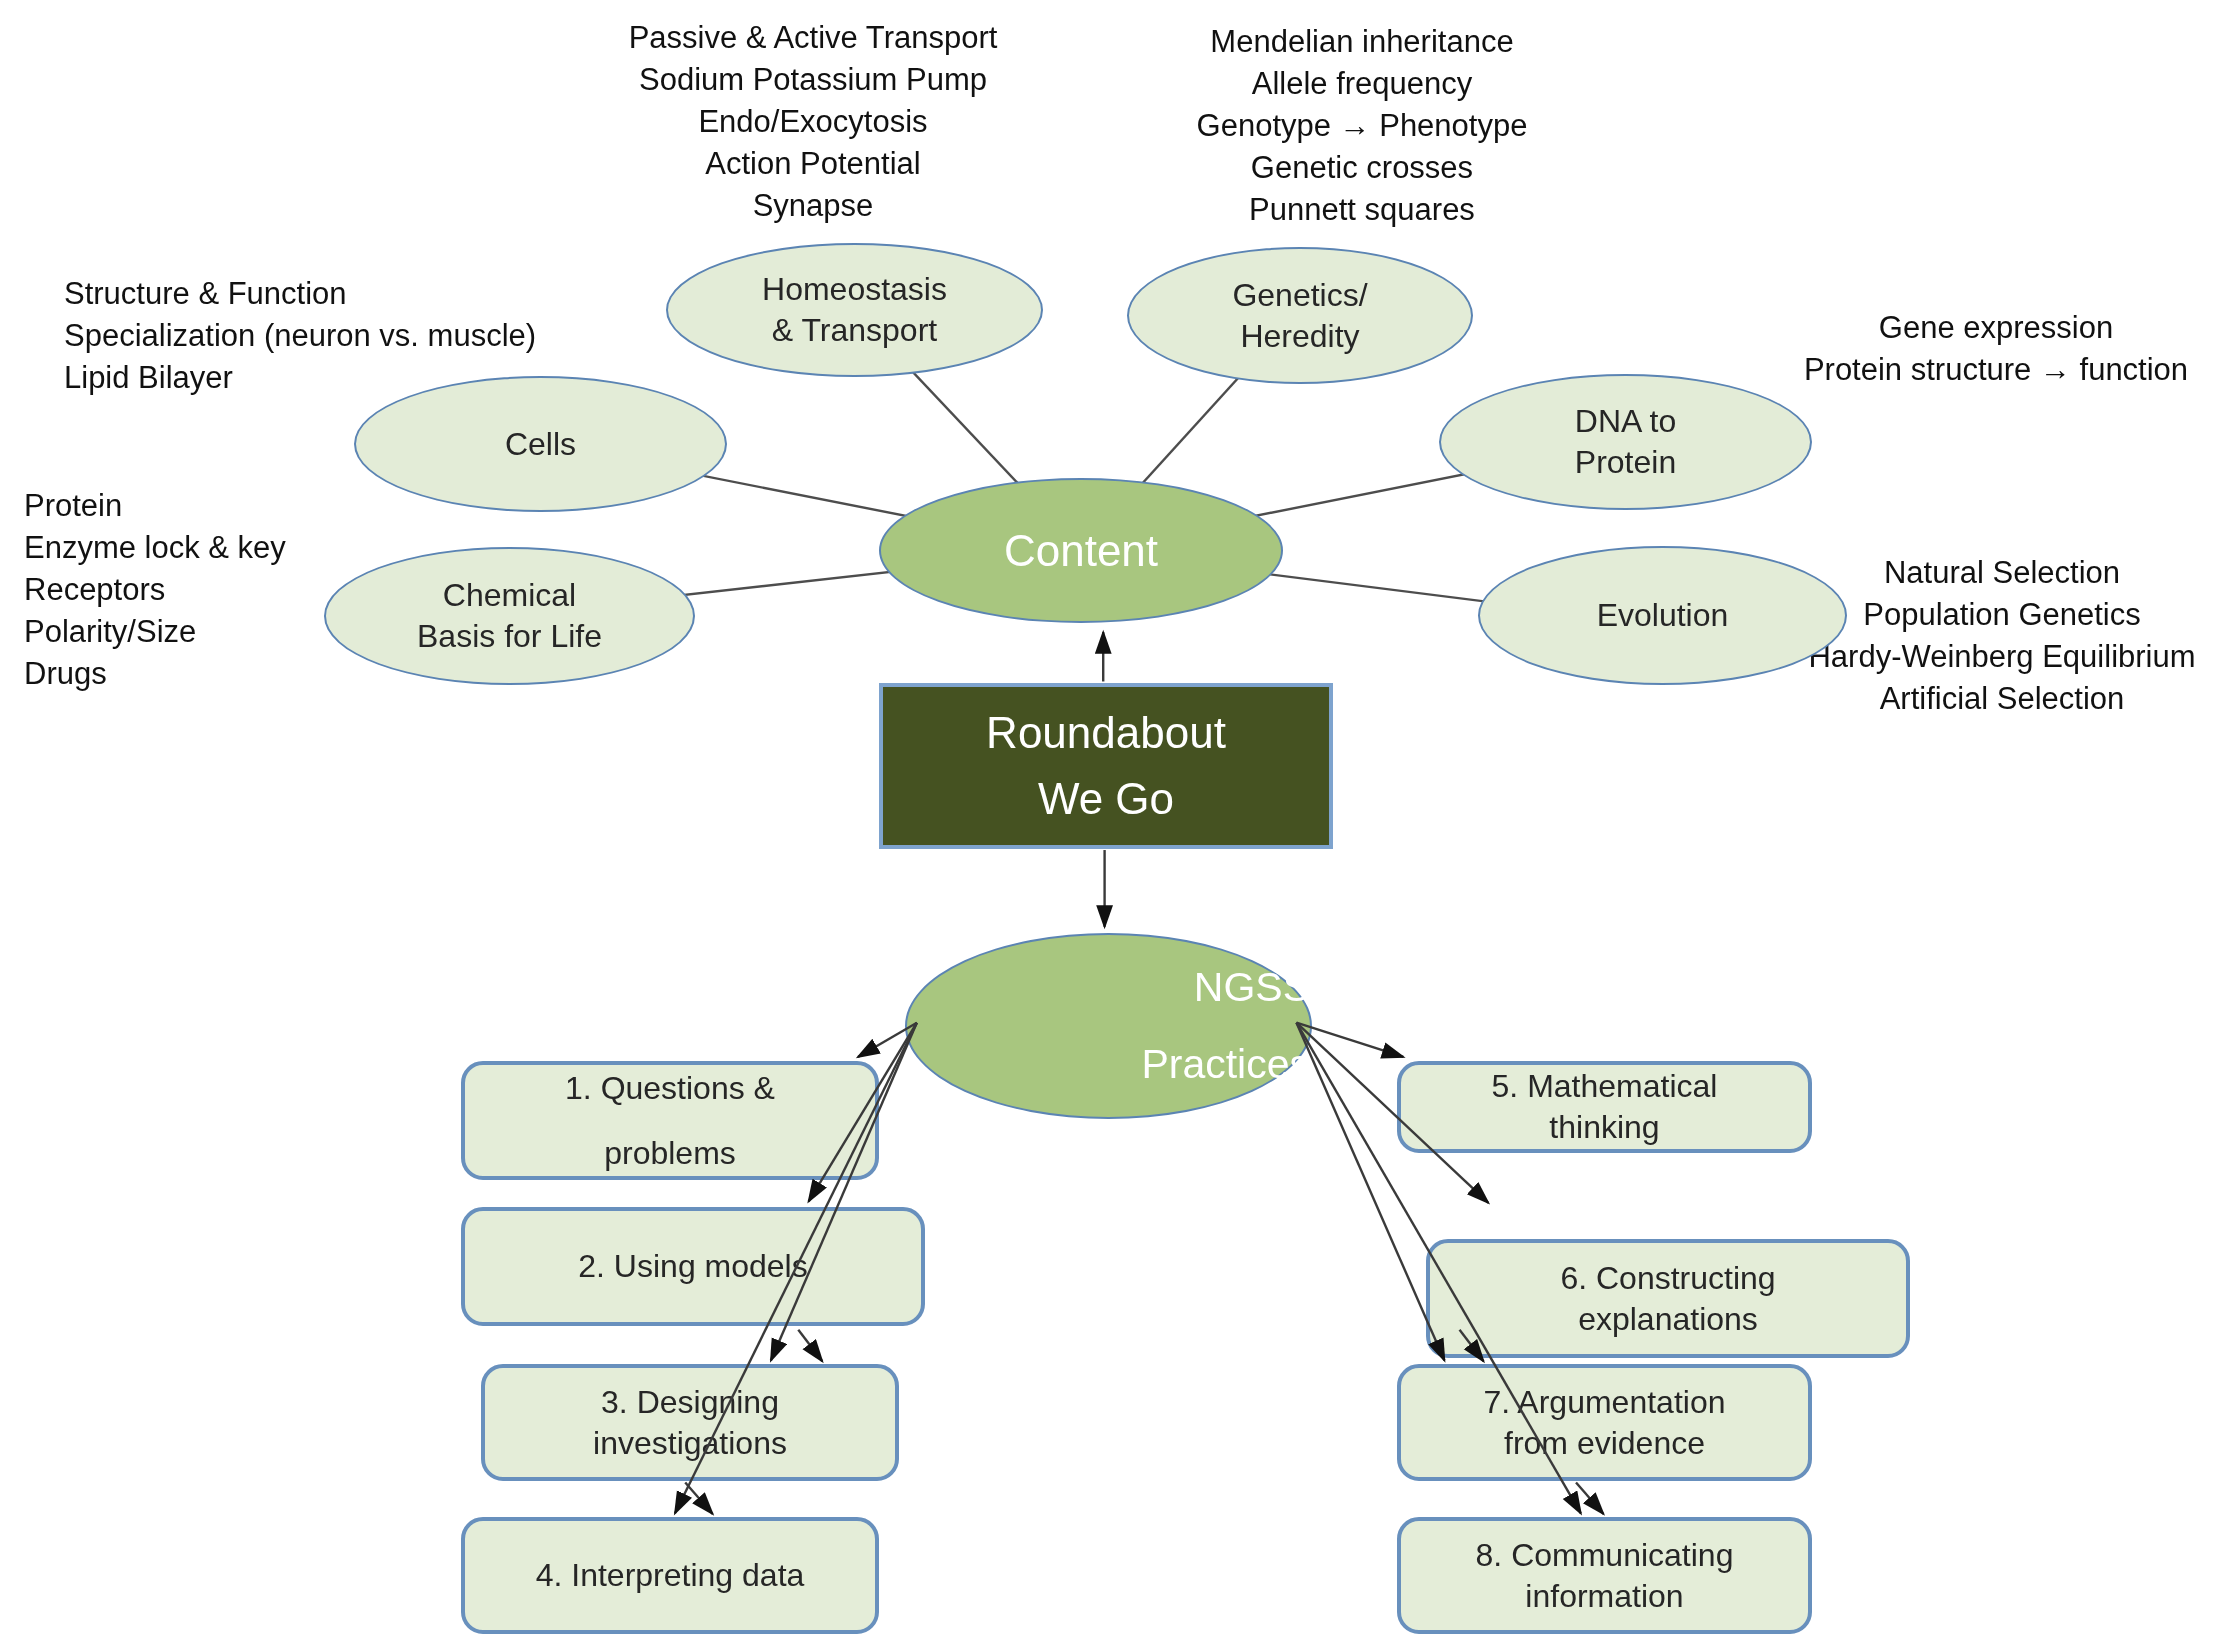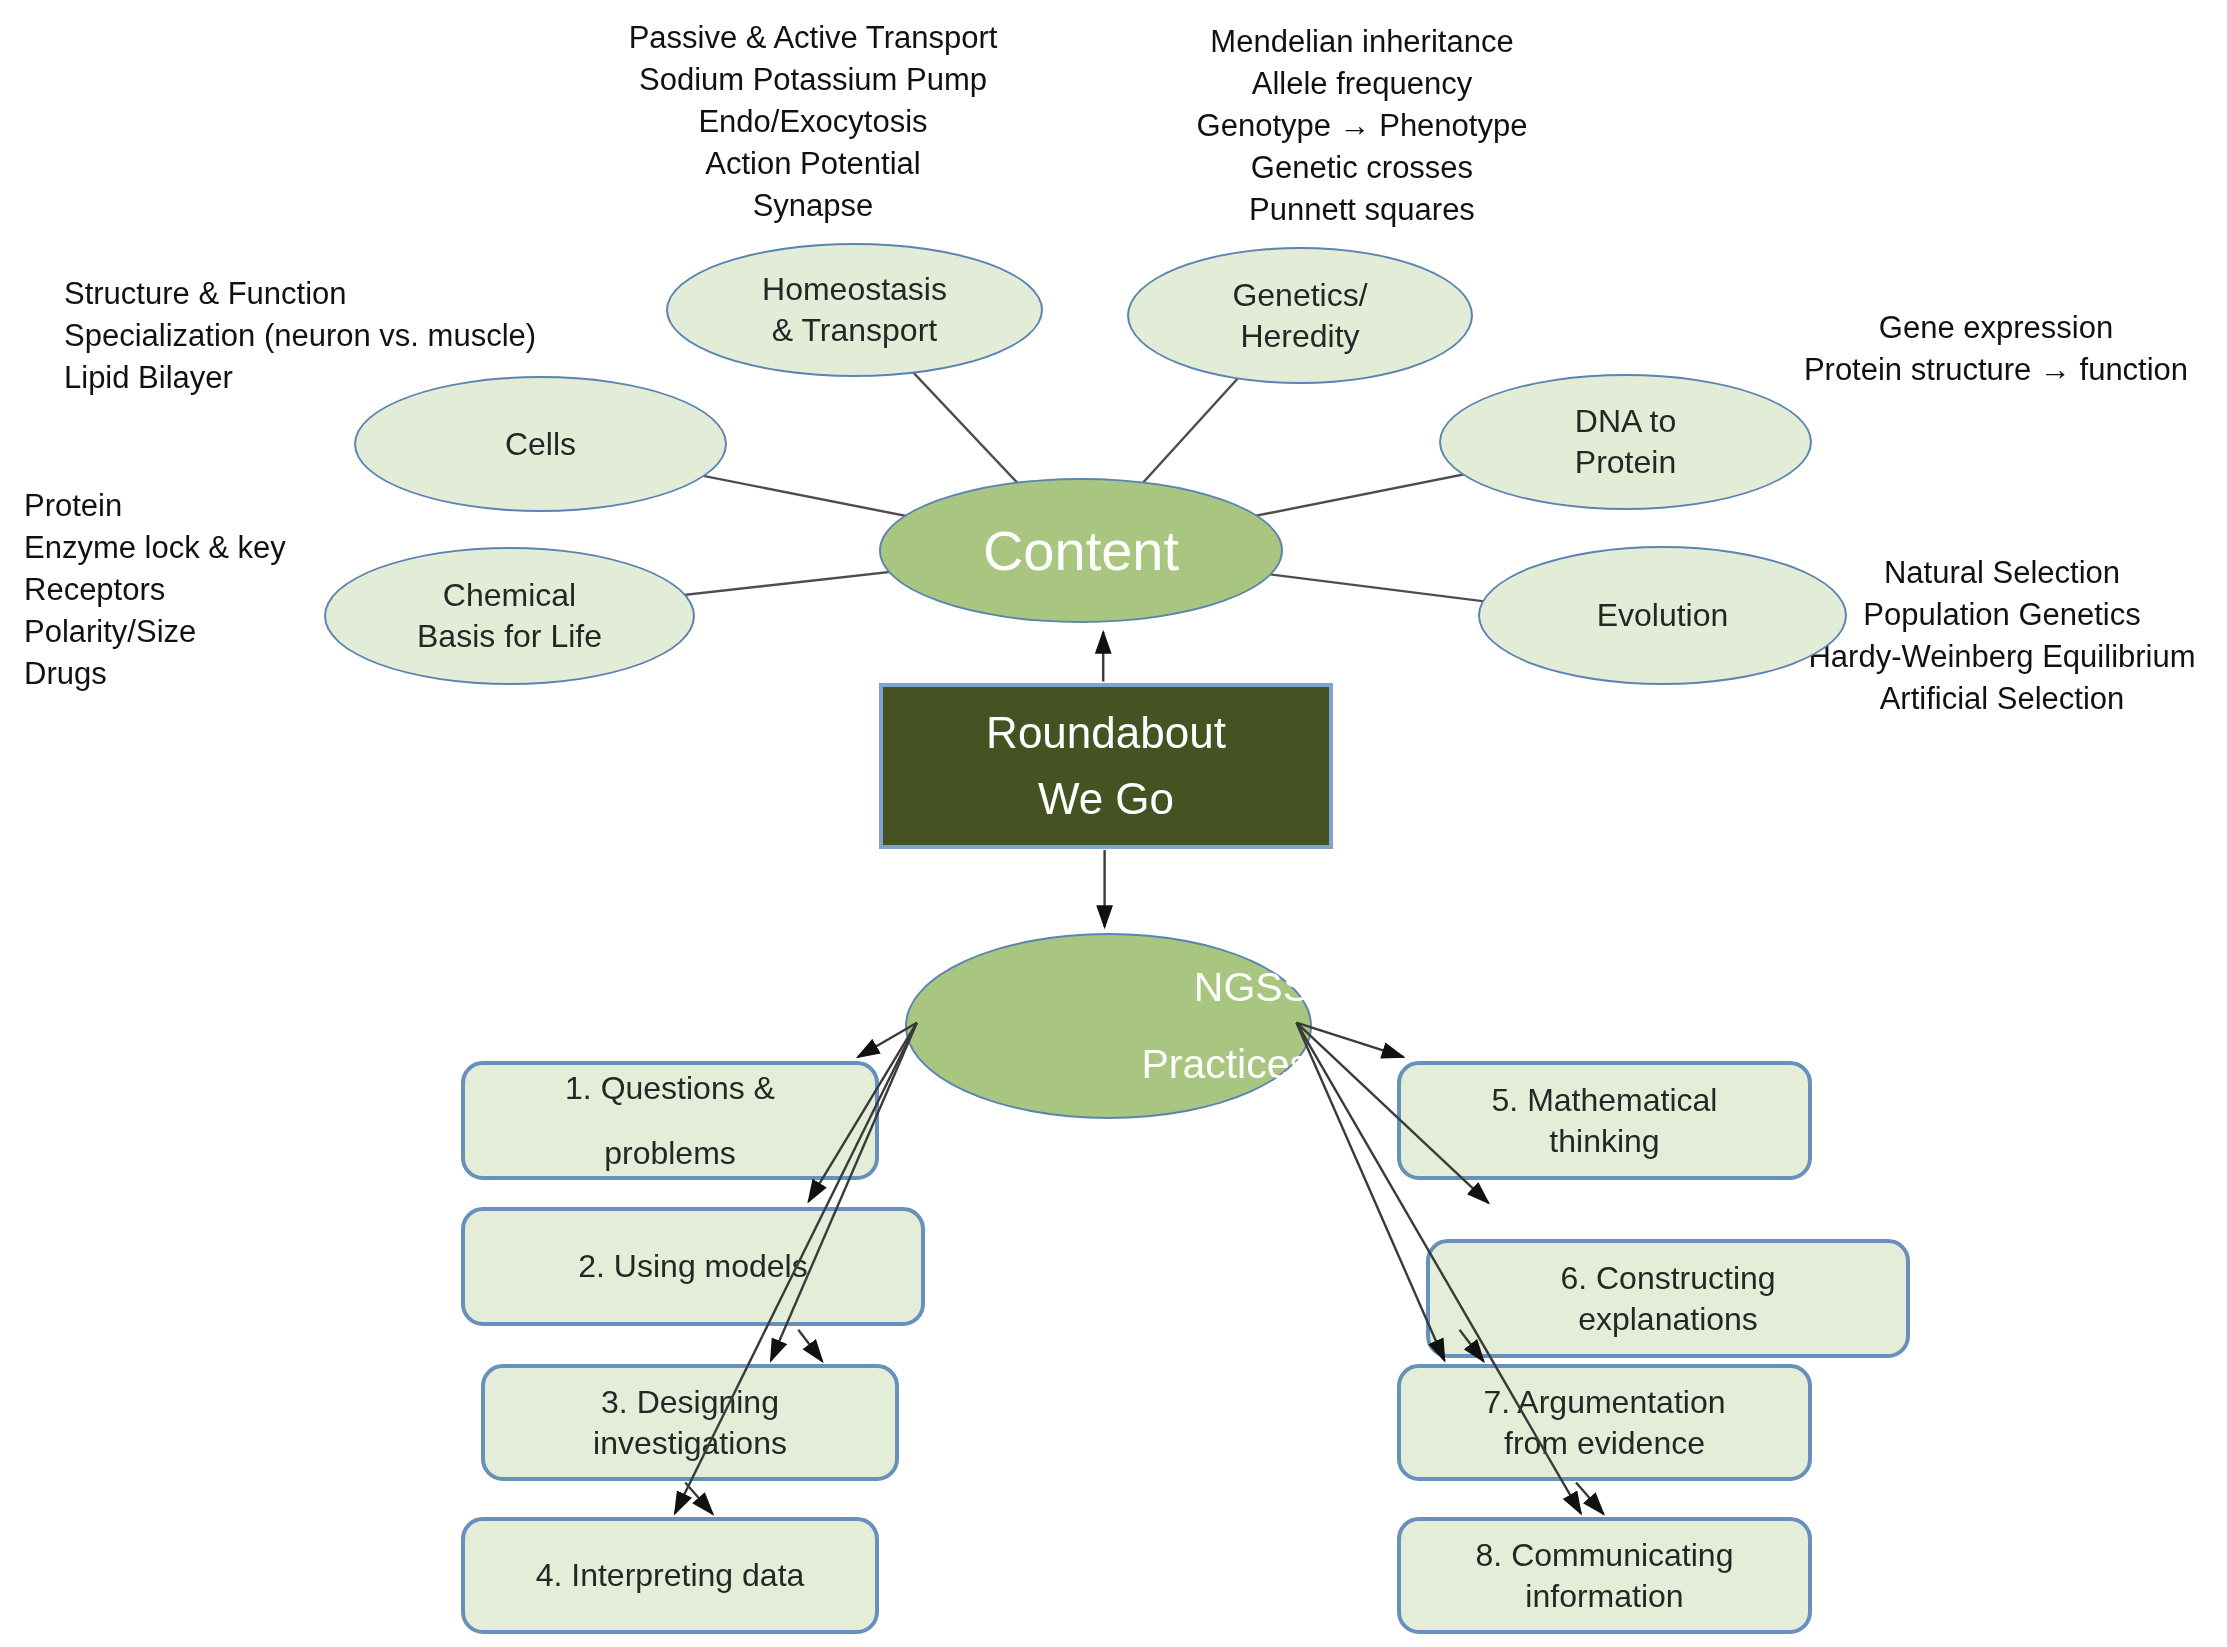--- a/index.html
+++ b/index.html
@@ -6,21 +6,21 @@
   #canvas{position:relative;width:2227px;height:1648px;background:#ffffff;
           font-family:"Liberation Sans", sans-serif;color:#1f1f1f;overflow:hidden;}
   svg.layer{position:absolute;left:0;top:0;width:2227px;height:1648px;}
   #under-lines{z-index:0;}
   #over-lines{z-index:2;}
   .node{position:absolute;display:flex;flex-direction:column;align-items:center;justify-content:center;
         text-align:center;z-index:1;box-sizing:border-box;}
   .ellipse{border-radius:50%;background:#e3ecd7;border:2.7px solid #5b84b3;
            font-size:32px;line-height:41px;color:#262626;}
   .hub{background:#a8c67f;border:2.7px solid #5b84b3;color:#ffffff;}
-  .hub-content{font-size:56px;line-height:48px;}
+  .hub-content{font-size:44px;line-height:48px;}
   .hub-ngss{font-size:41px;line-height:77px;}
   .darkbox{background:#455221;border:4.1px solid #7ea3ce;color:#ffffff;
            font-size:44px;line-height:66px;}
   .pbox{border-radius:22px;background:#e4edd8;border:4.1px solid #6890bd;
         font-size:32px;line-height:41px;color:#262626;}
   .annot{position:absolute;z-index:1;font-size:31px;line-height:42px;color:#111;}
   .annot.center{text-align:center;}
   .annot.left{text-align:left;}
 </style>
 </head>
@@ -129,21 +129,21 @@
       <div>2. Using models</div>
     </div>
   <div class="node pbox" style="left:481px;top:1364px;width:418px;height:117px;">
       <div>3. Designing</div>
       <div>investigations</div>
     </div>
   <div class="node pbox" style="left:461px;top:1517px;width:418px;height:117px;">
       <div>4. Interpreting data</div>
     </div>
 
-  <div class="node pbox" style="left:1397px;top:1061px;width:415px;height:119px;">
+  <div class="node pbox" style="left:1397px;top:1061px;width:415px;height:92px;">
       <div>5. Mathematical</div>
       <div>thinking</div>
     </div>
   <div class="node pbox" style="left:1426px;top:1207px;width:484px;height:119px;margin-top:32px;">
       <div>6. Constructing</div>
       <div>explanations</div>
     </div>
   <div class="node pbox" style="left:1397px;top:1364px;width:415px;height:117px;">
       <div>7. Argumentation</div>
       <div>from evidence</div>

